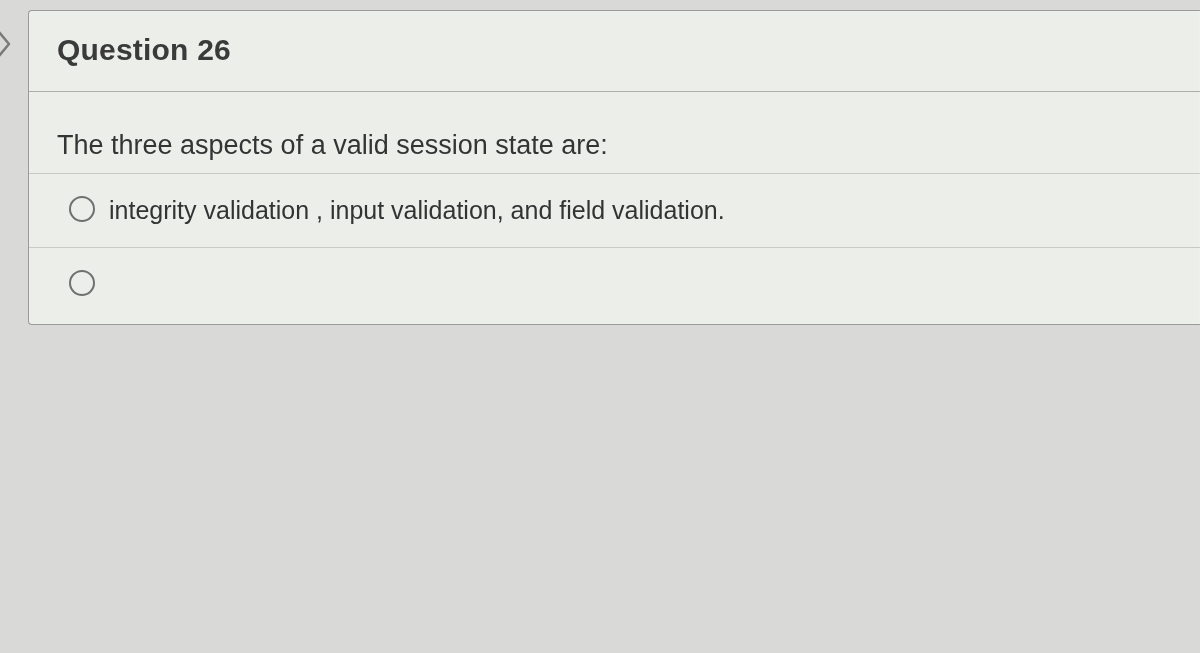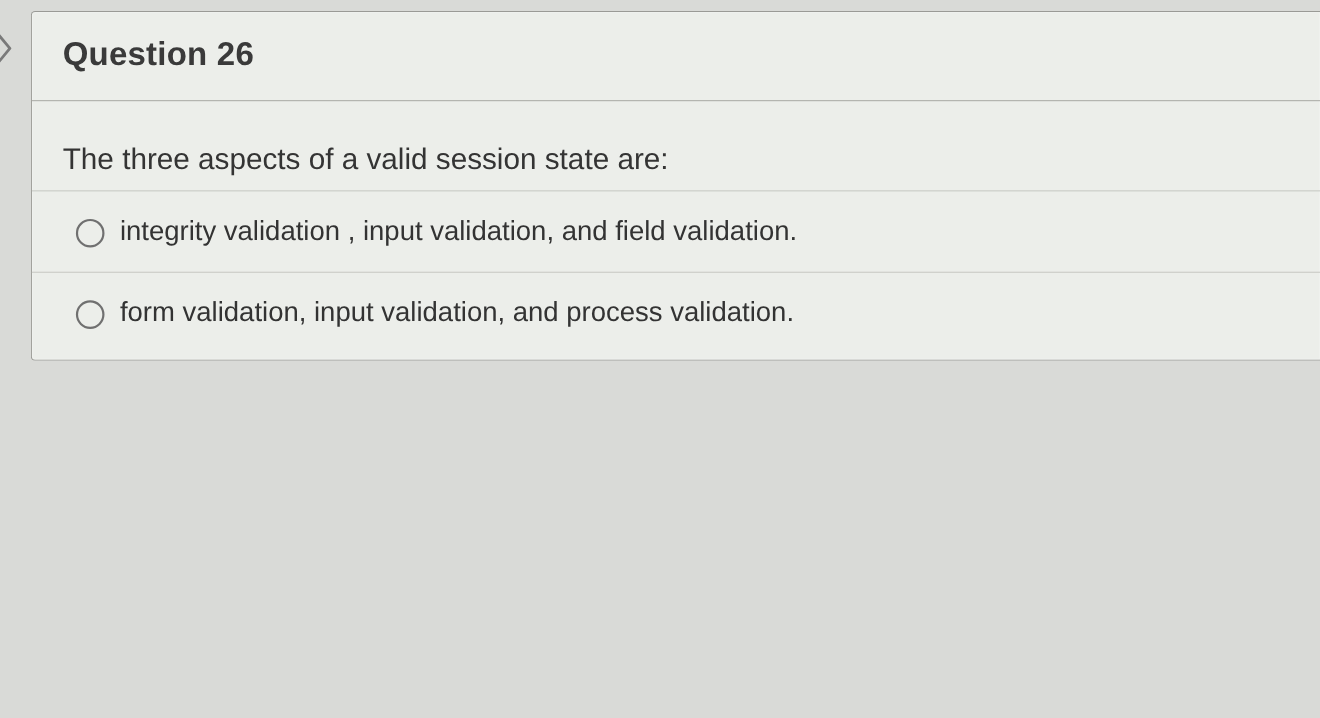--- a/index.html
+++ b/index.html
@@ -49,21 +49,21 @@
   }
   .prompt-text {
     font-size: 27px;
     color: #343434;
   }
   .options {
     padding: 0;
   }
   .option-row {
     display: flex;
-    align-items: flex-end;
+    align-items: flex-start;
     gap: 14px;
     padding: 22px 28px 22px 40px;
     border-bottom: 1px solid #c9cac5;
     cursor: pointer;
   }
   .option-row:last-child {
     border-bottom: none;
     padding-bottom: 28px;
   }
   .radio {
@@ -104,19 +104,18 @@
 
       <div class="option-row">
         <span class="radio"></span>
         <span class="option-label">integrity validation , input validation, and field validation.</span>
       </div>
 
 
 
       <div class="option-row">
         <span class="radio"></span>
-        <span class="option-label">form validation, input validation, and process validation.</span>
       </div>
 
     </div>
 
   </div>
 </div>
 
 </body></html>

